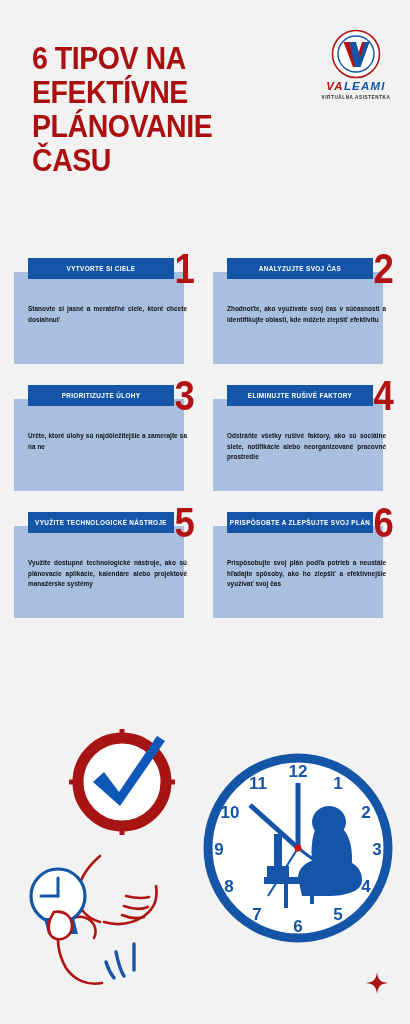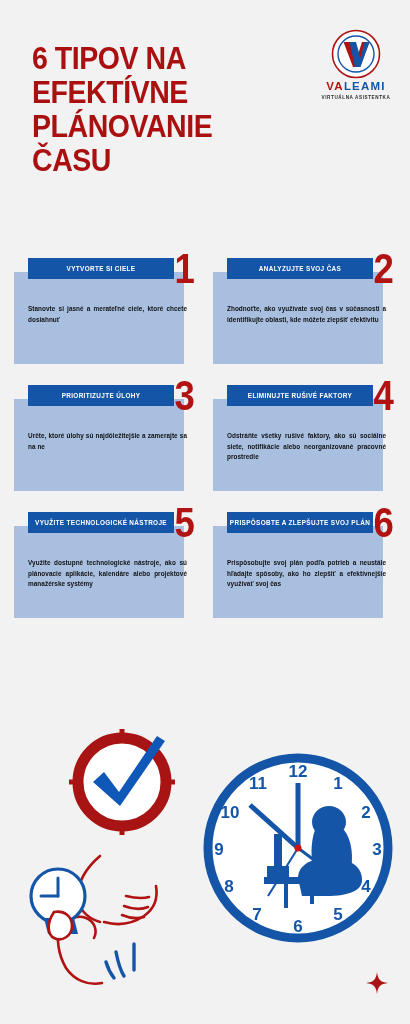--- a/index.html
+++ b/index.html
@@ -54,22 +54,22 @@
     margin: 0 auto;
     position: relative;
   }
   .logo-wordmark {
     font-size: 11.5px;
     font-weight: bold;
     letter-spacing: 1.2px;
     line-height: 1;
     margin-top: 2px;
   }
-  .logo-wordmark .w-red  { color: #b11212; }
-  .logo-wordmark .w-blue { color: #1455a8; }
+  .logo-wordmark .w-red  { color: #b11212; font-style: italic; }
+  .logo-wordmark .w-blue { color: #1455a8; font-style: italic; }
   .logo-sub {
     font-size: 4.6px;
     font-weight: bold;
     letter-spacing: 0.6px;
     color: #2b2b2b;
     margin-top: 2px;
   }
 
   
   .cards {

